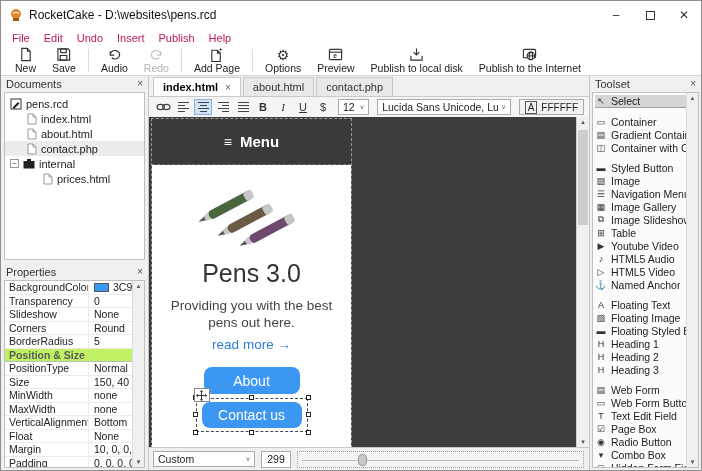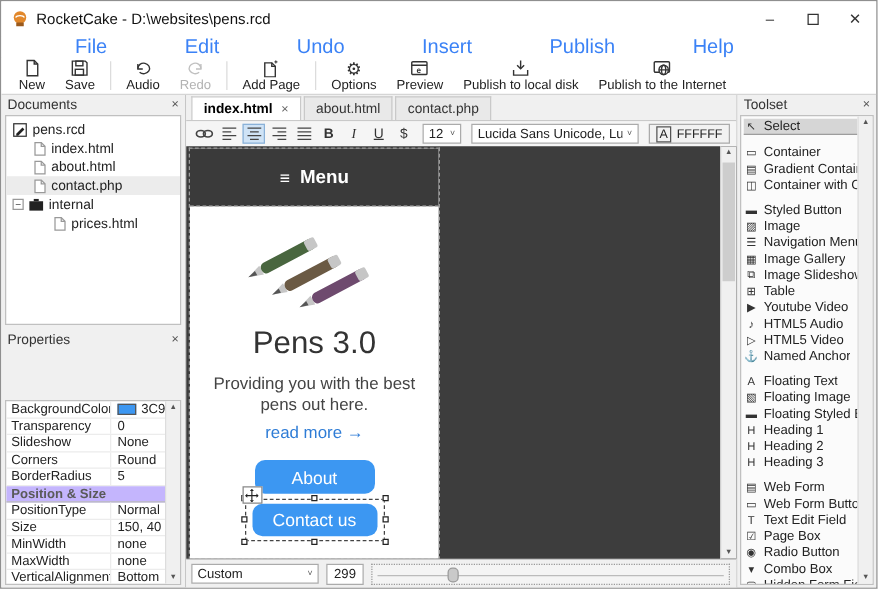--- a/index.html
+++ b/index.html
@@ -11,21 +11,21 @@
   }
   
   .titlebar { height:28px; display:flex; align-items:center; padding-left:8px; background:#fff; flex:none; }
   .app-icon { width:14px; height:14px; margin-right:6px; flex:none; }
   .title-text { font-size:12px; color:#111; flex:1; white-space:nowrap; overflow:hidden; }
   .win-controls { display:flex; height:100%; flex:none; }
   .win-btn { width:34px; display:flex; align-items:center; justify-content:center; font-size:12px; color:#333; }
   .max-glyph { width:9px; height:9px; border:1px solid #333; display:block; }
   
   .menubar { height:17px; display:flex; align-items:center; padding-left:4px; background:#fff; flex:none; }
-  .menu-item { padding:0 7px; font-size:16px; color:#3b82f6;margin-left:48px; }
+  .menu-item { padding:0 7px; font-size:11px; color:#be185d; }
   
   .toolbar { height:30px; display:flex; align-items:stretch; padding:0 6px; background:#fff; border-bottom:1px solid #d5d5d5; flex:none; }
   .tb-item { display:flex; flex-direction:column; align-items:center; justify-content:flex-start; padding:1px 8px 0; }
   .tb-icon { height:15px; display:flex; align-items:center; justify-content:center; color:#333; }
   .tb-icon svg { stroke:#333; fill:none; stroke-width:1.2; }
   .tb-label { font-size:10.5px; color:#222; line-height:12px; white-space:nowrap;text-align:center; }
   .tb-item.disabled .tb-label { color:#b3b3b3; }
   .tb-item.disabled svg { stroke:#c0c0c0; }
   .tb-sep { width:1px; background:#dcdcdc; margin:3px 4px; }
   .gear-glyph { font-size:14px; line-height:14px; }
@@ -36,26 +36,26 @@
   .panel-header { height:16px; display:flex; align-items:center; padding:0 5px; font-size:11px; color:#333; flex:none; }
   .panel-close { margin-left:auto; font-size:10px; color:#555; line-height:10px; }
   .doc-tree { height:168px; background:#fff; border:1px solid #c0c0c0; margin:0 3px; padding:3px 0; overflow:hidden; flex:none; }
   .tree-row { height:15px; display:flex; align-items:center; gap:4px; padding-left:5px; white-space:nowrap; }
   .tree-row.lvl1 { padding-left:22px; }
   .tree-row.lvl2 { padding-left:38px; }
   .tree-row.hl { background:#ececec; }
   .tree-ico { flex:none; display:flex; }
   .expander { width:9px; height:9px; border:1px solid #999; background:#fff; font-size:8px; line-height:7px; text-align:center; color:#333; flex:none; }
   
-  .props { flex:1; display:flex; flex-direction:column; margin-top:4px; min-height:0;gap:40px; }
+  .props { flex:1; display:flex; flex-direction:column; margin-top:4px; min-height:0; }
   .props-body { flex:1; background:#fff; border:1px solid #c0c0c0; margin:0 3px 2px; position:relative; overflow:hidden; padding-right:12px; }
   .prow { display:flex; height:13.5px; border-bottom:1px solid #ececec; align-items:flex-start; }
   .pname { width:84px; padding-left:4px; border-right:1px solid #ececec; font-size:10.5px; white-space:nowrap; overflow:hidden; height:100%; display:flex; align-items:center; }
   .pval { flex:1; padding-left:5px; font-size:10.5px; display:flex; align-items:center; gap:4px; white-space:nowrap; overflow:hidden; }
-  .psection { background:#c4b5fd; color:#5a5a5a; font-weight:bold; font-size:10.5px; height:13.5px; display:flex; align-items:center; padding-left:4px; border-bottom:1px solid #bbb; }
+  .psection { background:#bef264; color:#5a5a5a; font-weight:bold; font-size:10.5px; height:13.5px; display:flex; align-items:center; padding-left:4px; border-bottom:1px solid #bbb; }
   .swatch { width:15px; height:9px; border:1px solid #555; flex:none; }
   .rail { position:absolute; right:0; top:0; bottom:0; width:12px; background:#f0f0f0; border-left:1px solid #ddd; display:flex; flex-direction:column; justify-content:space-between; align-items:center; font-size:6px; color:#555; padding:2px 0; }
   
   .centercol { flex:1; display:flex; flex-direction:column; background:#f0f0f0; min-width:0; border-right:1px solid #c6c6c6; }
   .tabbar { height:21px; display:flex; align-items:flex-end; padding-left:4px; background:#f0f0f0; border-bottom:1px solid #c9c9c9; flex:none; }
   .tab { height:19px; display:flex; align-items:center; padding:0 9px; font-size:11px; border:1px solid #c9c9c9; border-bottom:none; background:#e9e9e9; margin-right:2px; color:#333; }
   .tab.active { background:#fff; font-weight:bold; color:#000; }
   .tab-close { margin-left:7px; color:#666; font-size:10px; font-weight:normal; }
   .fmtbar { height:20px; display:flex; align-items:center; gap:2px; padding:0 5px; background:#f5f5f5; flex:none; }
   .fmt-btn { min-width:18px; height:16px; display:flex; align-items:center; justify-content:center; font-size:11px; color:#333; border:1px solid transparent; }

